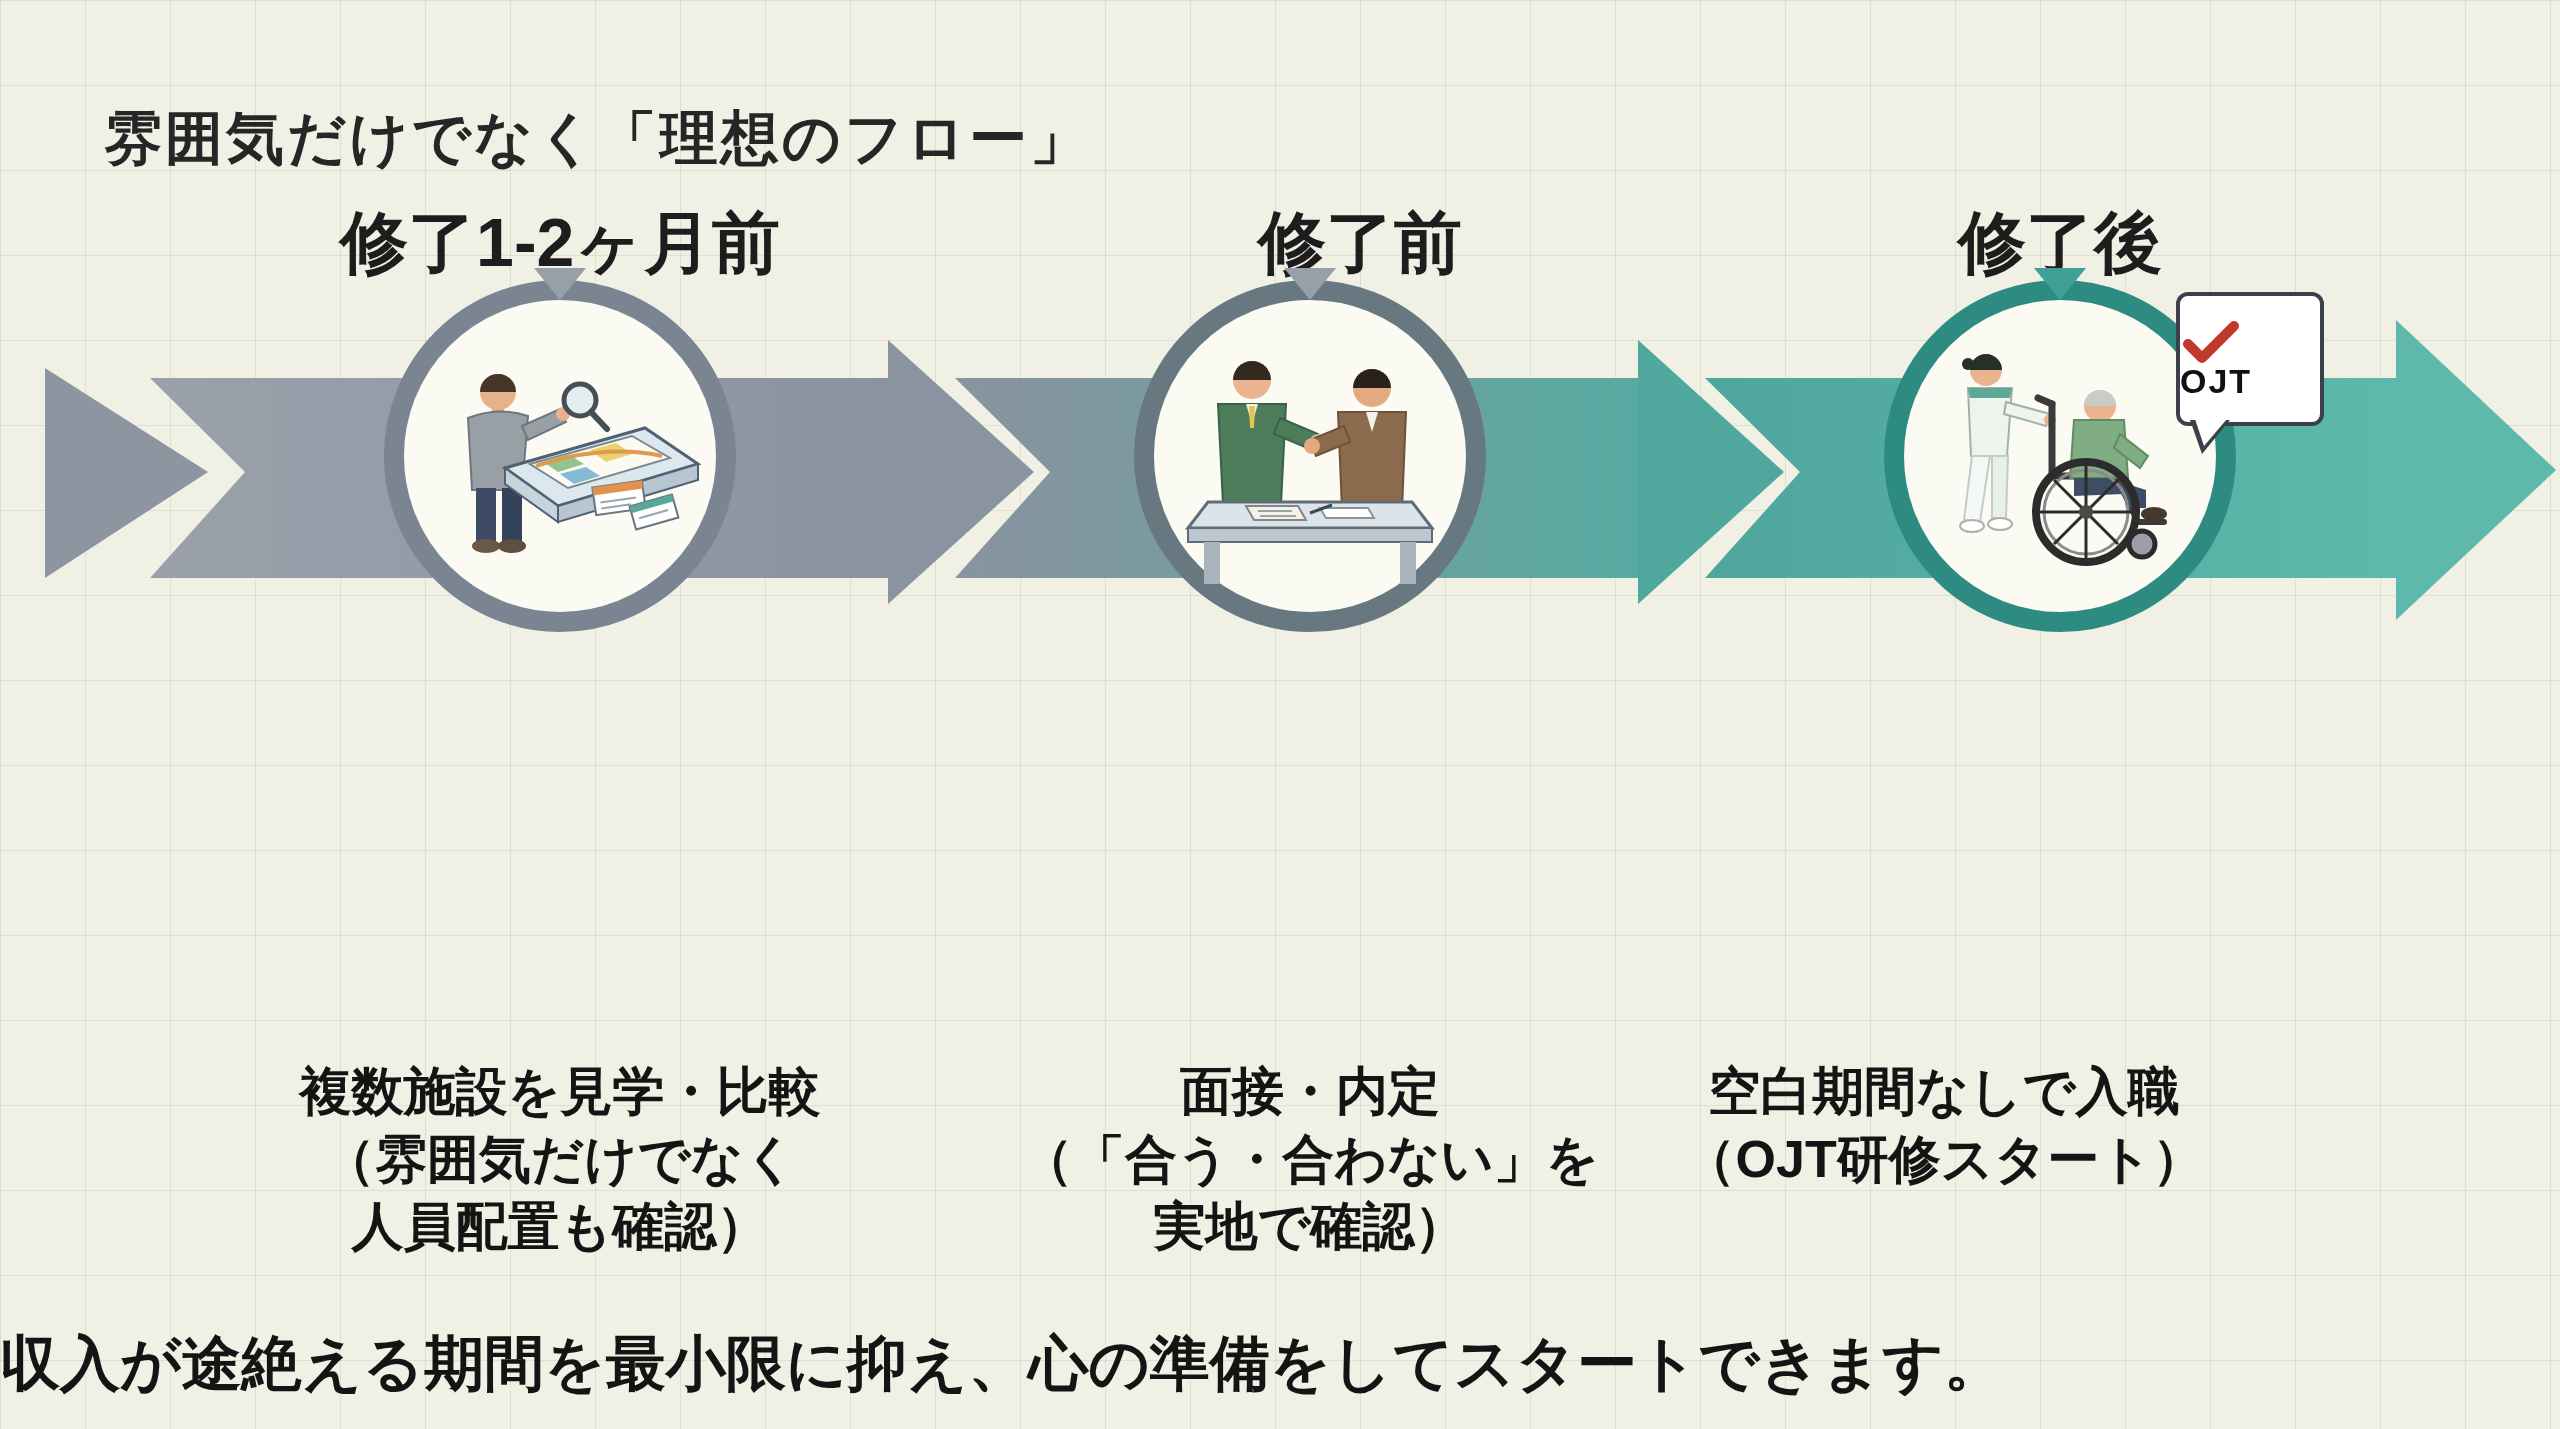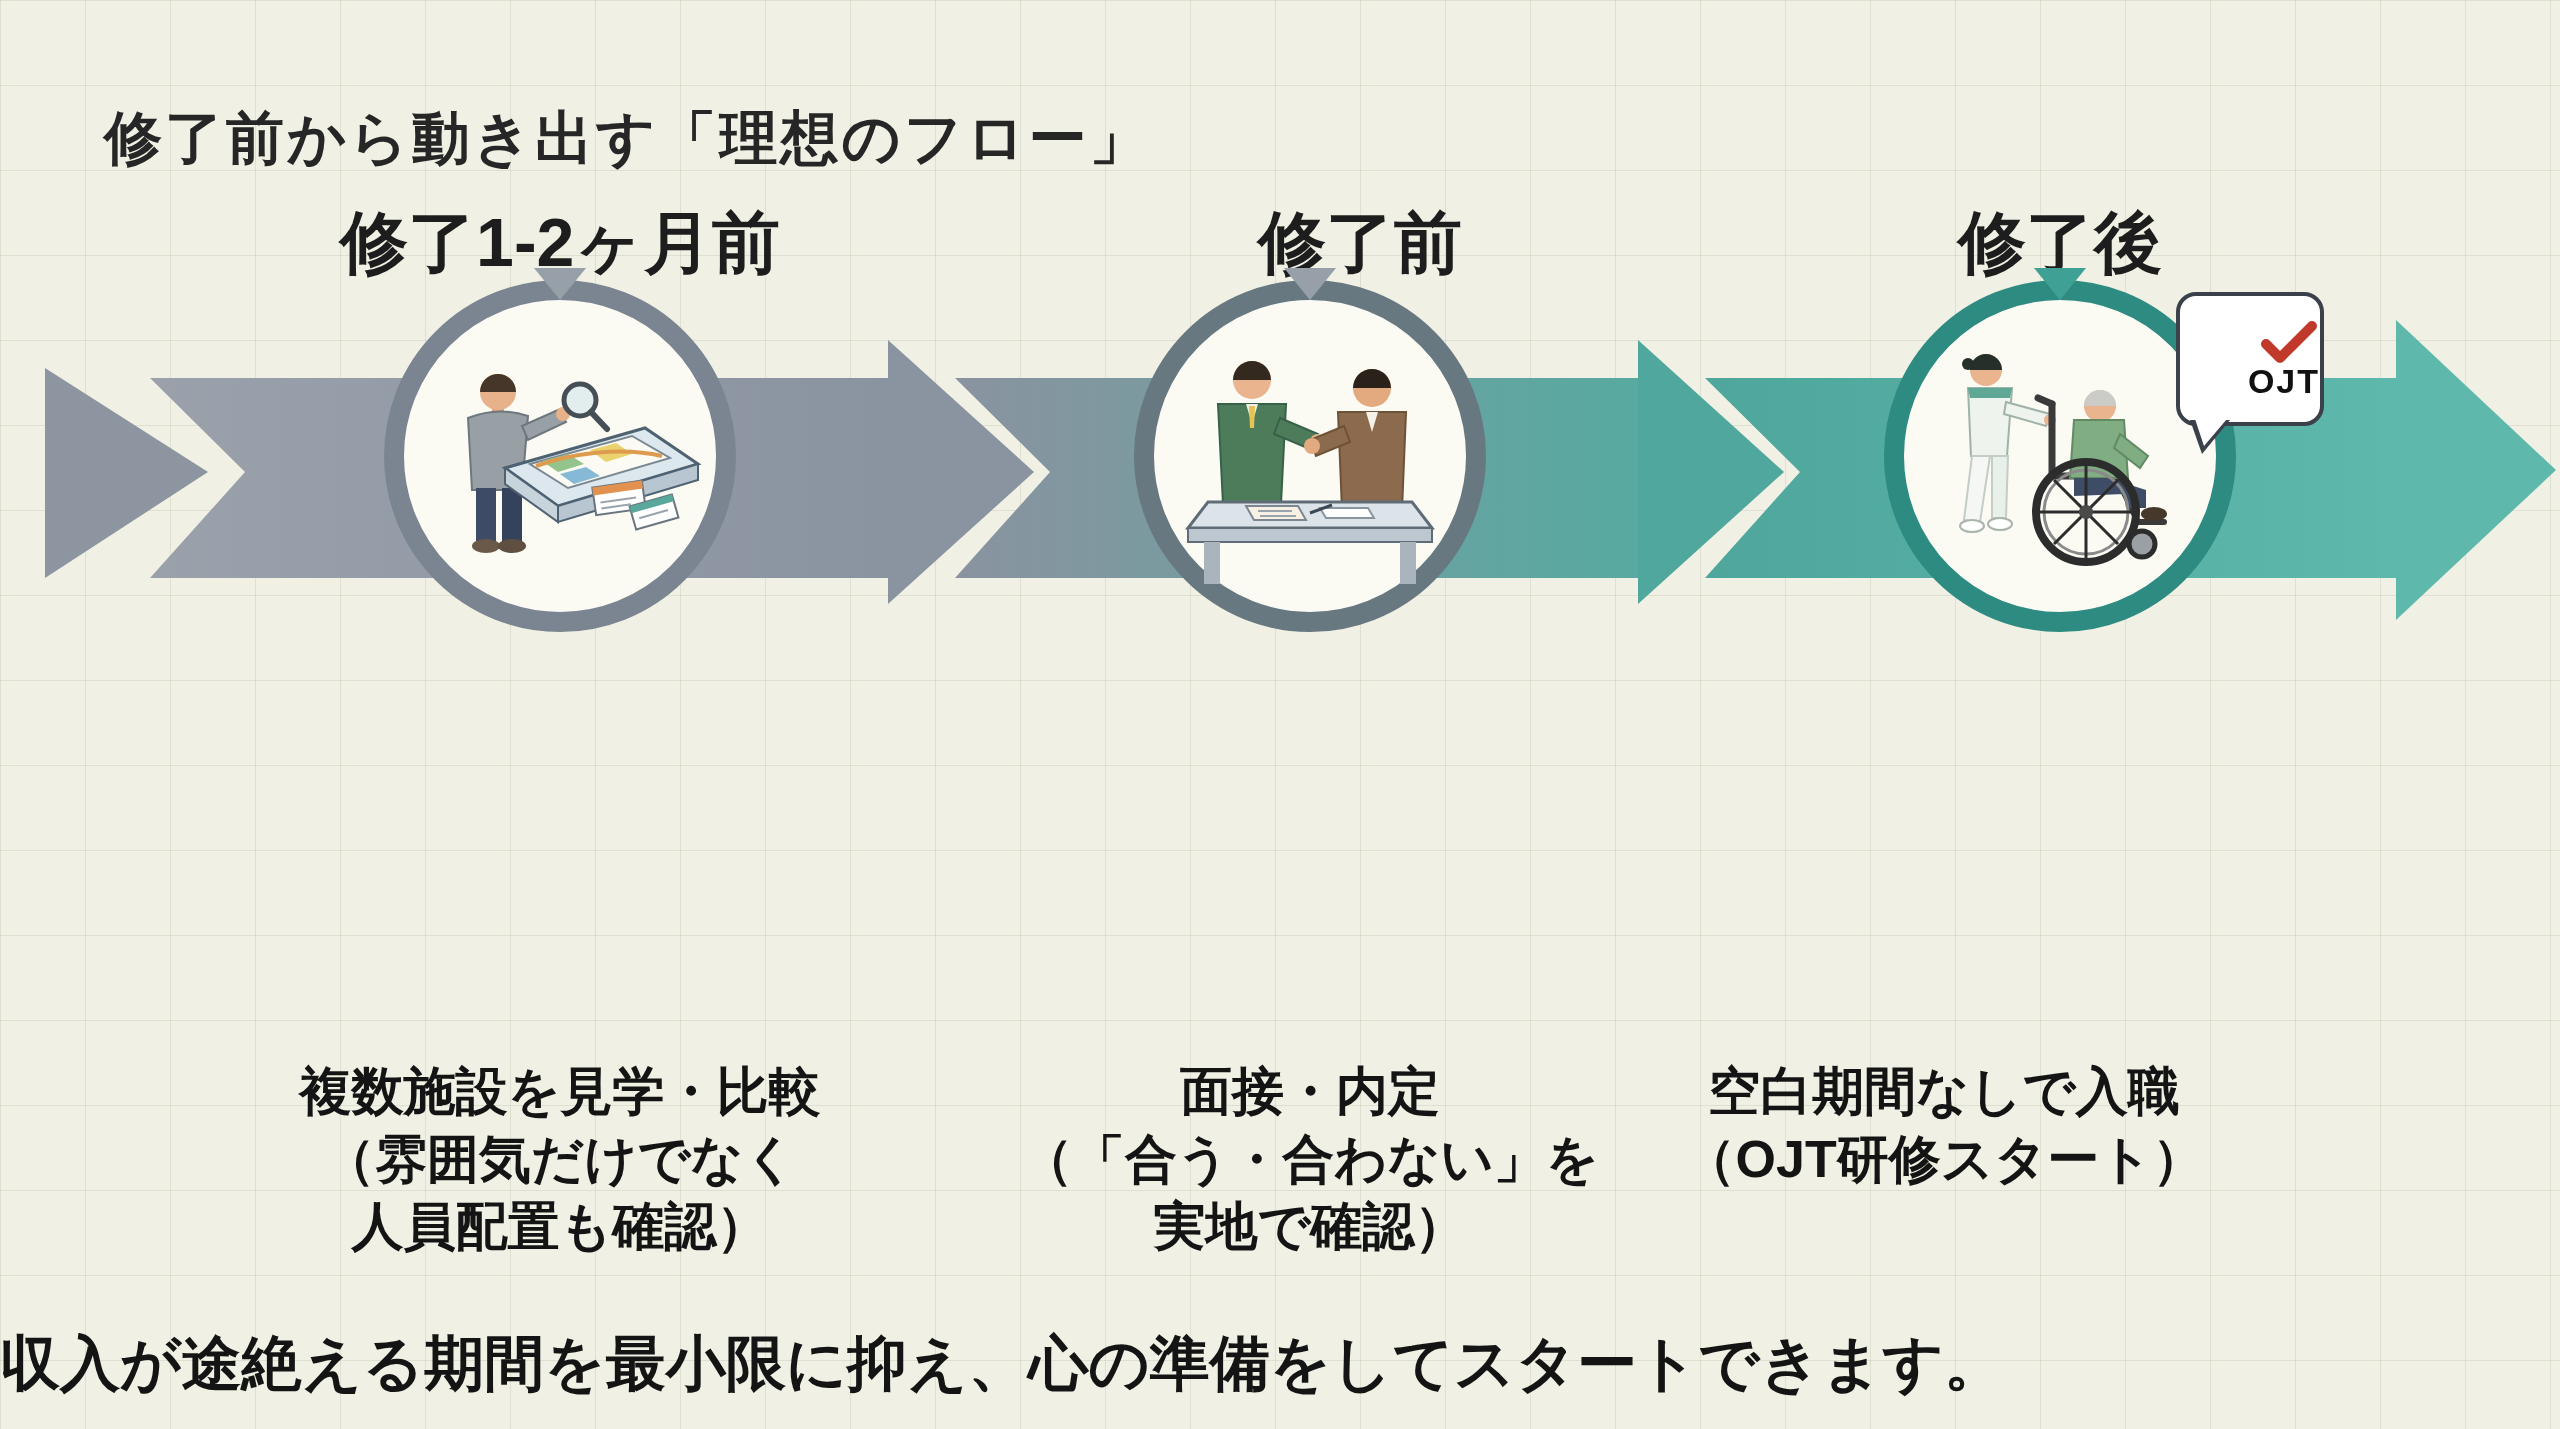--- a/index.html
+++ b/index.html
@@ -31,22 +31,22 @@
   .c1{left:384px;border:20px solid #7b8591;}
   .c2{left:1134px;border:20px solid #677881;}
   .c3{left:1884px;border:20px solid #2e8b81;}
   .caption{position:absolute;top:1058px;transform:translateX(-50%);text-align:center;
     font-size:52px;font-weight:bold;color:#141414;line-height:1.3;
     white-space:nowrap;z-index:3;}
   .cap1{left:560px;} .cap2{left:1310px;} .cap3{left:1944px;}
   .footer{position:absolute;left:0;top:1324px;width:100%;text-align:left;
     font-size:60px;font-weight:bold;color:#141414;white-space:nowrap;z-index:3;}
   .badge{position:absolute;left:2176px;top:292px;width:140px;height:126px;
-    background:#ffffff;border:4px solid #3a414b;border-radius:20px;z-index:4;
-    display:flex;flex-direction:column;align-items:flex-end;justify-content:center;}
+    background:#ffffff;border:4px solid #3a414b;border-radius:12px;z-index:4;
+    display:flex;flex-direction:column;align-items:flex-start;justify-content:center;}
   .badge .ojt{font-size:34px;font-weight:bold;color:#111;letter-spacing:2px;line-height:1;}
   .badge-tail-border{position:absolute;left:10px;bottom:-32px;width:0;height:0;
     border-left:12px solid transparent;border-right:28px solid transparent;
     border-top:34px solid #3a414b;}
   .badge-tail{position:absolute;left:15px;bottom:-24px;width:0;height:0;
     border-left:9px solid transparent;border-right:23px solid transparent;
     border-top:27px solid #ffffff;}
 </style>
 </head>
 <body>
@@ -72,21 +72,21 @@
       <polygon points="45,368 208,472 45,578" fill="#8d95a0"></polygon>
       <polygon points="150,378 890,378 890,578 150,578 245,472" fill="url(#gGray)"></polygon>
       <polygon points="888,340 1034,472 888,604" fill="#8a93a0"></polygon>
       <polygon points="955,378 1640,378 1640,578 955,578 1050,472" fill="url(#gMix)"></polygon>
       <polygon points="1638,340 1784,472 1638,604" fill="#4fa79d"></polygon>
       <polygon points="1705,378 2398,378 2398,578 1705,578 1800,472" fill="url(#gTeal)"></polygon>
       <polygon points="2396,320 2556,470 2396,620" fill="#5fb8ac"></polygon>
     </g>
   </svg>
 
-  <div class="title">修了前から動き出す「理想のフロー」</div>
+  <div class="title">雰囲気だけでなく「理想のフロー」</div>
 
   <div class="stage-label lb1">修了1-2ヶ月前</div>
   <div class="stage-label lb2">修了前</div>
   <div class="stage-label lb3">修了後</div>
   <div class="pointer p1"></div>
   <div class="pointer p2"></div>
   <div class="pointer p3"></div>
 
   <div class="circle c1">
     <svg width="300" height="300" viewBox="0 0 300 300">

